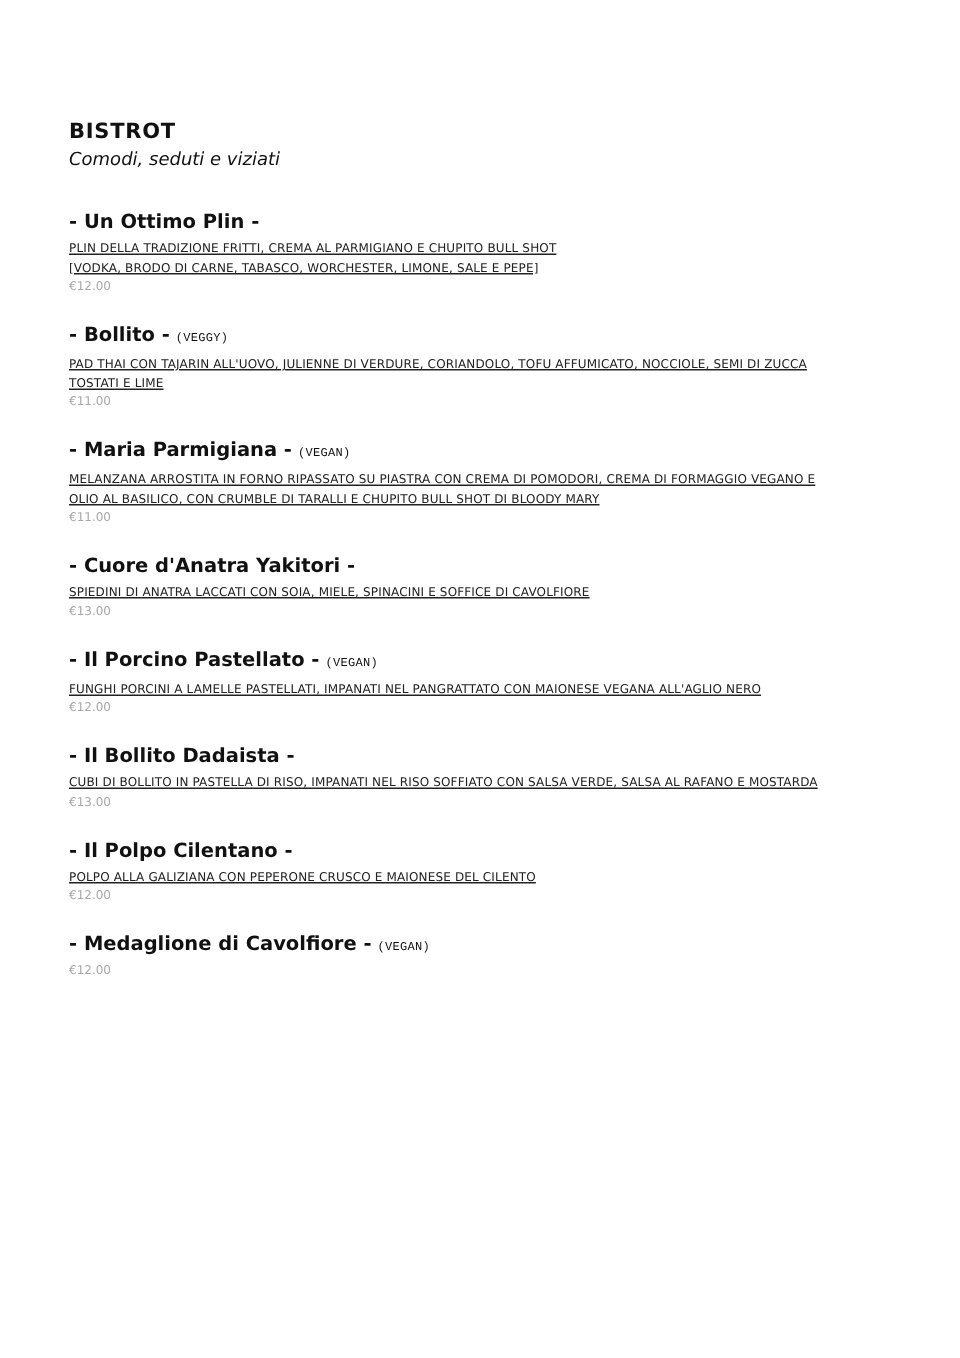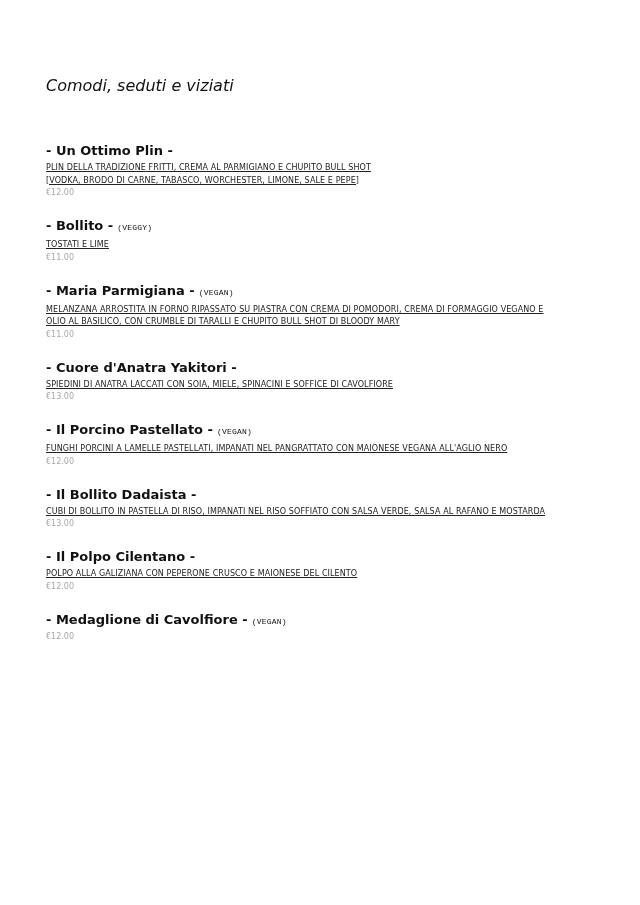--- a/index.html
+++ b/index.html
@@ -7,23 +7,23 @@
       width: 640px; height: 905px; overflow: hidden; position: relative;
       font-family: "DejaVu Sans", sans-serif; color: #111111;
     }
     .page { position: absolute; left: 46px; top: 78px; width: 550px; }
     .section-title {
       font-family: "DejaVu Sans", sans-serif; font-weight: bold;
       font-size: 14px; letter-spacing: 0.5px; margin: 0; line-height: 20px;
     }
     .section-subtitle {
       font-family: "DejaVu Sans", sans-serif; font-style: italic;
-      font-size: 16px; margin: 0; line-height: 16px; color: #111;
+      font-size: 12px; margin: 0; line-height: 16px; color: #111;
     }
-    .items { margin-top: 48px; }
+    .items { margin-top: 26px; }
     .item { margin-bottom: 18px; }
     .item-header { display: flex; align-items: baseline; line-height: 18px; }
     .item-name {
       font-family: "DejaVu Sans", sans-serif; font-weight: bold; font-size: 13px;
       color: #111;
     }
     .item-tag {
       font-family: Liberation Mono, monospace; font-size: 8px; margin-left: 4px;
       color: #111; letter-spacing: 0.2px;
     }
@@ -33,20 +33,21 @@
     }
     .item-price {
       font-family: "DejaVu Sans", sans-serif; font-size: 8px; line-height: 12px;
       color: #a8a8a8;
     }
   </style>
 </head>
 <body>
 
 <div class="page">
+  <h1 class="section-title">BISTROT</h1>
   <p class="section-subtitle">Comodi, seduti e viziati</p>
 
   <div class="items">
     <div class="item">
       <div class="item-header">
           <span class="item-name">- Un Ottimo Plin -</span>
           <span class="item-tag"></span>
         </div>
       <div class="item-desc">
           <div>PLIN DELLA TRADIZIONE FRITTI, CREMA AL PARMIGIANO E CHUPITO BULL SHOT</div>
@@ -54,20 +55,21 @@
         </div>
       <div class="item-price">€12.00</div>
     </div>
 
     <div class="item">
       <div class="item-header">
           <span class="item-name">- Bollito -</span>
           <span class="item-tag">(VEGGY)</span>
         </div>
       <div class="item-desc">
+          <div>PAD THAI CON TAJARIN ALL'UOVO, JULIENNE DI VERDURE, CORIANDOLO, TOFU AFFUMICATO, NOCCIOLE, SEMI DI ZUCCA</div>
           <div>TOSTATI E LIME</div>
         </div>
       <div class="item-price">€11.00</div>
     </div>
 
     <div class="item">
       <div class="item-header">
           <span class="item-name">- Maria Parmigiana -</span>
           <span class="item-tag">(VEGAN)</span>
         </div>

